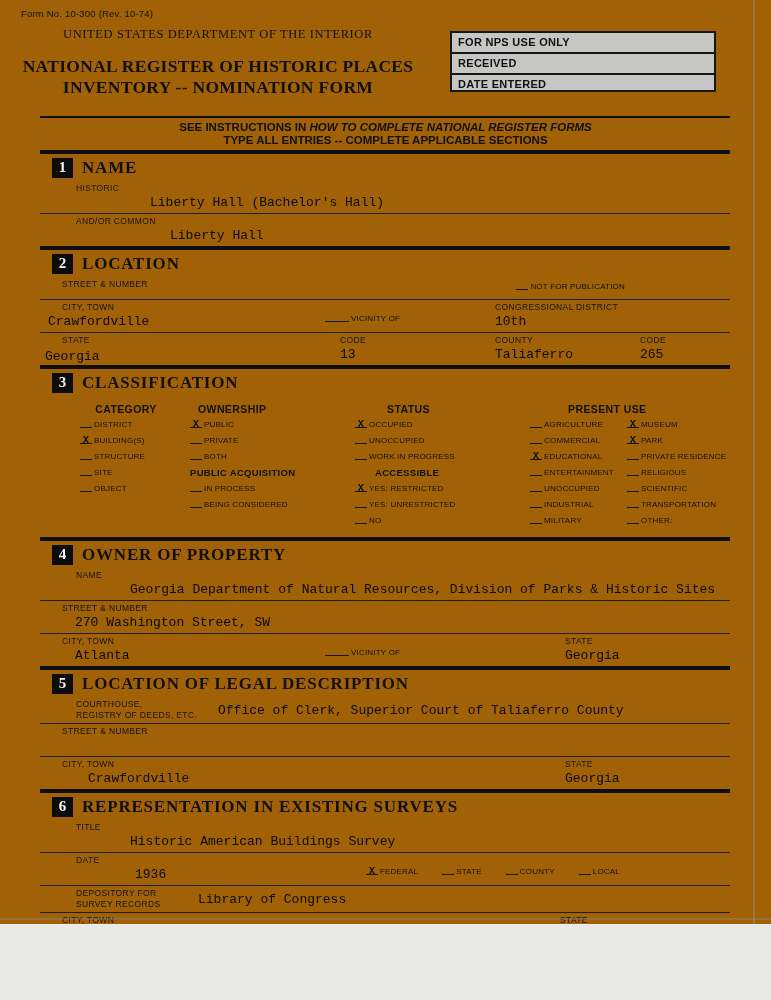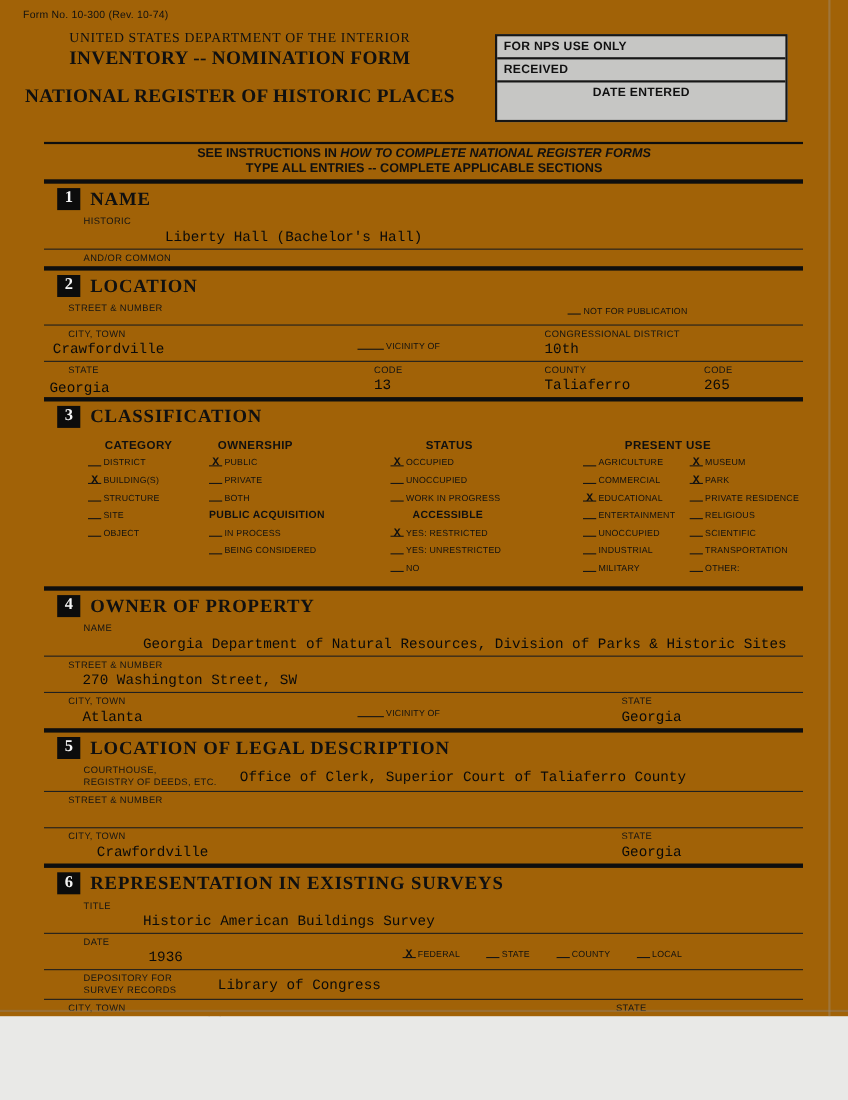--- a/index.html
+++ b/index.html
@@ -18,21 +18,21 @@
   .form-no { padding:8px 0 0 21px; font-size:9.5px; letter-spacing:.2px; }
   .hdr { display:flex; align-items:flex-start; margin-top:2px; }
   .hdr-left { width:436px; text-align:center; padding-top:6px; }
   .dept { font-family:"Liberation Serif", serif; font-size:12.5px; letter-spacing:.6px; }
   .svc { font-size:10px; letter-spacing:1.1px; margin-top:3px; }
   .ttl { font-family:"Liberation Serif", serif; font-weight:700; font-size:17.5px; letter-spacing:.3px; line-height:21px; }
   .ttl1 { margin-top:14px; }
   .nps { width:266px; margin-left:14px; margin-top:10px; border:2px solid #161616; background:#c6c6c4; }
   .nps-row { border-bottom:2px solid #161616; padding:3px 6px 4px; font-weight:700; font-size:11px; letter-spacing:.3px; }
   .nps-row.tall { }
-  .nps-row:last-child { border-bottom:none; padding-bottom:19px;text-align:center; }
+  .nps-row:last-child { border-bottom:none; padding-bottom:0; }
 
   .instr { text-align:center; font-weight:700; font-size:11.5px; line-height:13px; padding:3px 0 3px; }
   .instr i { margin-left:3px; }
 
   
   .sec-head { display:flex; align-items:center; gap:9px; padding:3px 0 3px 12px; height:27px; }
   .sec-num { width:21px; height:20px; background:#0c0c0c; color:#f5f5f5; font-family:"Liberation Serif", serif;
              font-weight:700; font-size:15px; display:flex; align-items:center; justify-content:center; flex:none; }
   .sec-title { font-family:"Liberation Serif", serif; font-weight:700; font-size:17px; letter-spacing:.8px; white-space:nowrap; }
 
@@ -56,22 +56,22 @@
 </head>
 <body>
 
 <div class="page">
 
   <div class="form-no">Form No. 10-300 (Rev. 10-74)</div>
 
   <div class="hdr">
     <div class="hdr-left">
       <div class="dept">UNITED STATES DEPARTMENT OF THE INTERIOR</div>
+      <div class="ttl ttl1">NATIONAL REGISTER OF HISTORIC PLACES</div>
       <div class="ttl">INVENTORY -- NOMINATION FORM</div>
-      <div class="ttl ttl1">NATIONAL REGISTER OF HISTORIC PLACES</div>
     </div>
     <div class="nps">
       <div class="nps-row">FOR NPS USE ONLY</div>
       <div class="nps-row tall">RECEIVED</div>
       <div class="nps-row">DATE ENTERED</div>
     </div>
   </div>
 
   <div class="rule-med mx"></div>
   <div class="instr">
@@ -84,20 +84,21 @@
     <span class="sec-num">1</span>
     <span class="sec-title">NAME</span>
   </div>
   <div class="row mx" style="padding-left:36px">
     <div class="fld-lbl">HISTORIC</div>
     <div class="val" style="padding-left:74px">Liberty Hall (Bachelor's Hall)</div>
   </div>
   <div class="rule mx"></div>
   <div class="row mx" style="padding-left:36px">
     <div class="fld-lbl">AND/OR COMMON</div>
+    <div class="val" style="padding-left:94px">Liberty Hall</div>
   </div>
 
   <div class="bar mx"></div>
   <div class="sec-head mx">
     <span class="sec-num">2</span>
     <span class="sec-title">LOCATION</span>
   </div>
   <div class="row mx flex">
     <div style="flex:1">
       <div class="fld-lbl" style="padding-left:22px">STREET &amp; NUMBER</div>

